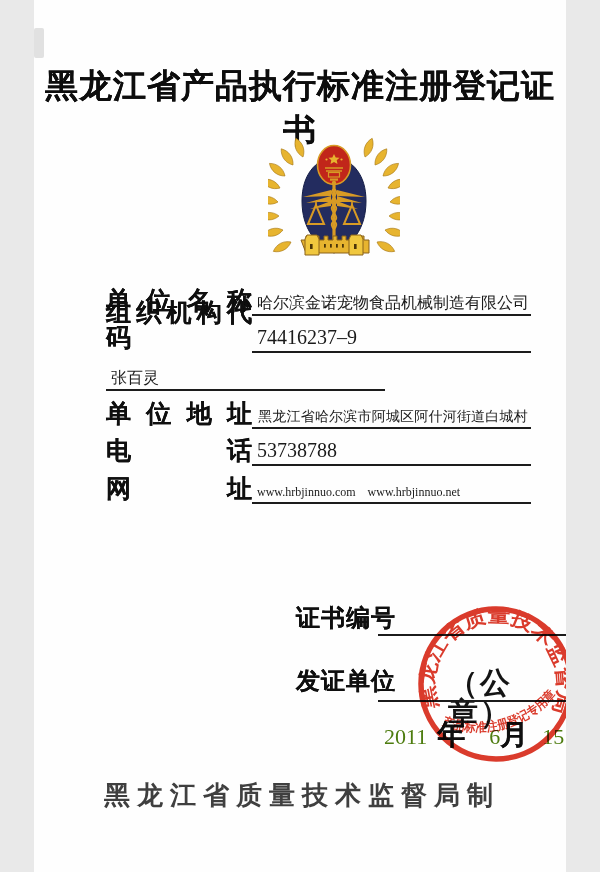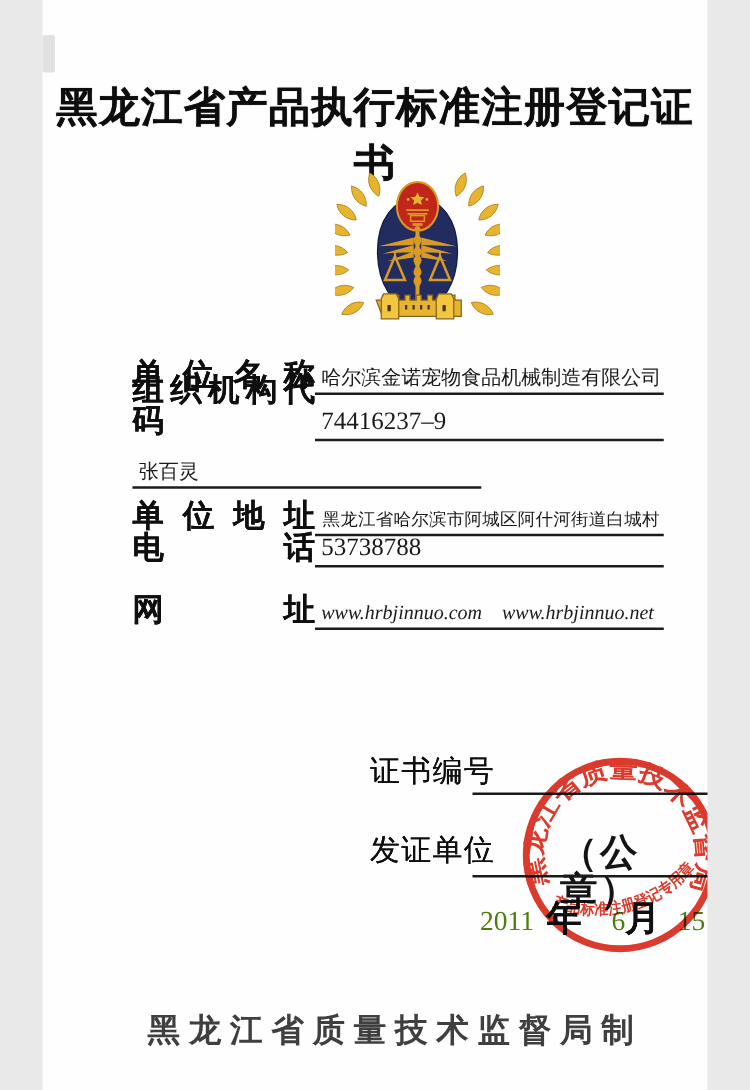--- a/index.html
+++ b/index.html
@@ -30,46 +30,46 @@
   }
   .form-value{
     flex:0 0 272px;width:272px;
     border-bottom:2px solid #1c1c1c;
     padding:0 2px 2px 5px;white-space:nowrap;overflow:hidden;
     line-height:1.15;
   }
   .v-cjk{font-size:16px;}
   .v-cjk-sm{font-size:14px;letter-spacing:.2px;text-align:center;}
   .v-num{font-size:20px;}
-  .v-url{font-size:16px;font-style:italic;}
+  .v-url{font-size:12px;}
 
   .cert-label{
     position:absolute;left:262px;
-    font-family:"Liberation Sans", sans-serif;font-weight:400;
+    font-family:"Liberation Sans", sans-serif;font-weight:700;
     font-size:24px;letter-spacing:1px;color:#0f0f0f;line-height:1;
     text-shadow:0 0 .5px #000;
   }
   .cert-line{position:absolute;left:344px;width:200px;height:2px;background:#1b1b1b;}
   .issuer-value{
     position:absolute;left:386px;top:668px;
     font-family:"Liberation Sans", sans-serif;font-weight:900;
     font-size:30px;letter-spacing:2px;color:#141414;line-height:1;margin-left:28px;
   }
 
   .date-line{position:absolute;left:350px;top:716px;width:230px;white-space:nowrap;}
   .date-num{font-size:22px;color:#4d7c0f;}
   .date-unit{
     font-family:"Liberation Sans", sans-serif;font-weight:900;
     font-size:28px;color:#0f0f0f;text-shadow:0 0 .5px #000;
   }
   .gap-a{margin-right:10px;} .gap-b{margin-right:24px;} .gap-c{margin-right:14px;}
 
   .footer{
-    position:absolute;top:778px;left:16px;width:100%;text-align:center;
-    font-size:26px;letter-spacing:7px;font-weight:600;color:#3f3f3f;margin-top:29px;
+    position:absolute;top:778px;left:2px;width:100%;text-align:center;
+    font-size:26px;letter-spacing:7px;font-weight:600;color:#3f3f3f;
   }
 
   .stamp{
     position:absolute;left:378px;top:600px;width:168px;height:168px;
     mix-blend-mode:multiply;opacity:.95;
   }
 </style>
 </head>
 <body>
 
@@ -153,21 +153,21 @@
     <div class="form-label">组织机构代码</div>
     <div class="form-value v-num">74416237–9</div>
   </div>
   <div class="form-row" style="top:357px">
     <div class="form-value v-cjk">张百灵</div>
   </div>
   <div class="form-row" style="top:395px">
     <div class="form-label">单位地址</div>
     <div class="form-value v-cjk-sm">黑龙江省哈尔滨市阿城区阿什河街道白城村</div>
   </div>
-  <div class="form-row" style="top:420px">
+  <div class="form-row" style="top:432px">
     <div class="form-label">电话</div>
     <div class="form-value v-num">53738788</div>
   </div>
   <div class="form-row" style="top:470px">
     <div class="form-label">网址</div>
     <div class="form-value v-url">www.hrbjinnuo.com　www.hrbjinnuo.net</div>
   </div>
 
   <div class="cert-label" style="top:606px">证书编号</div>
   <div class="cert-line" style="top:634px"></div>

